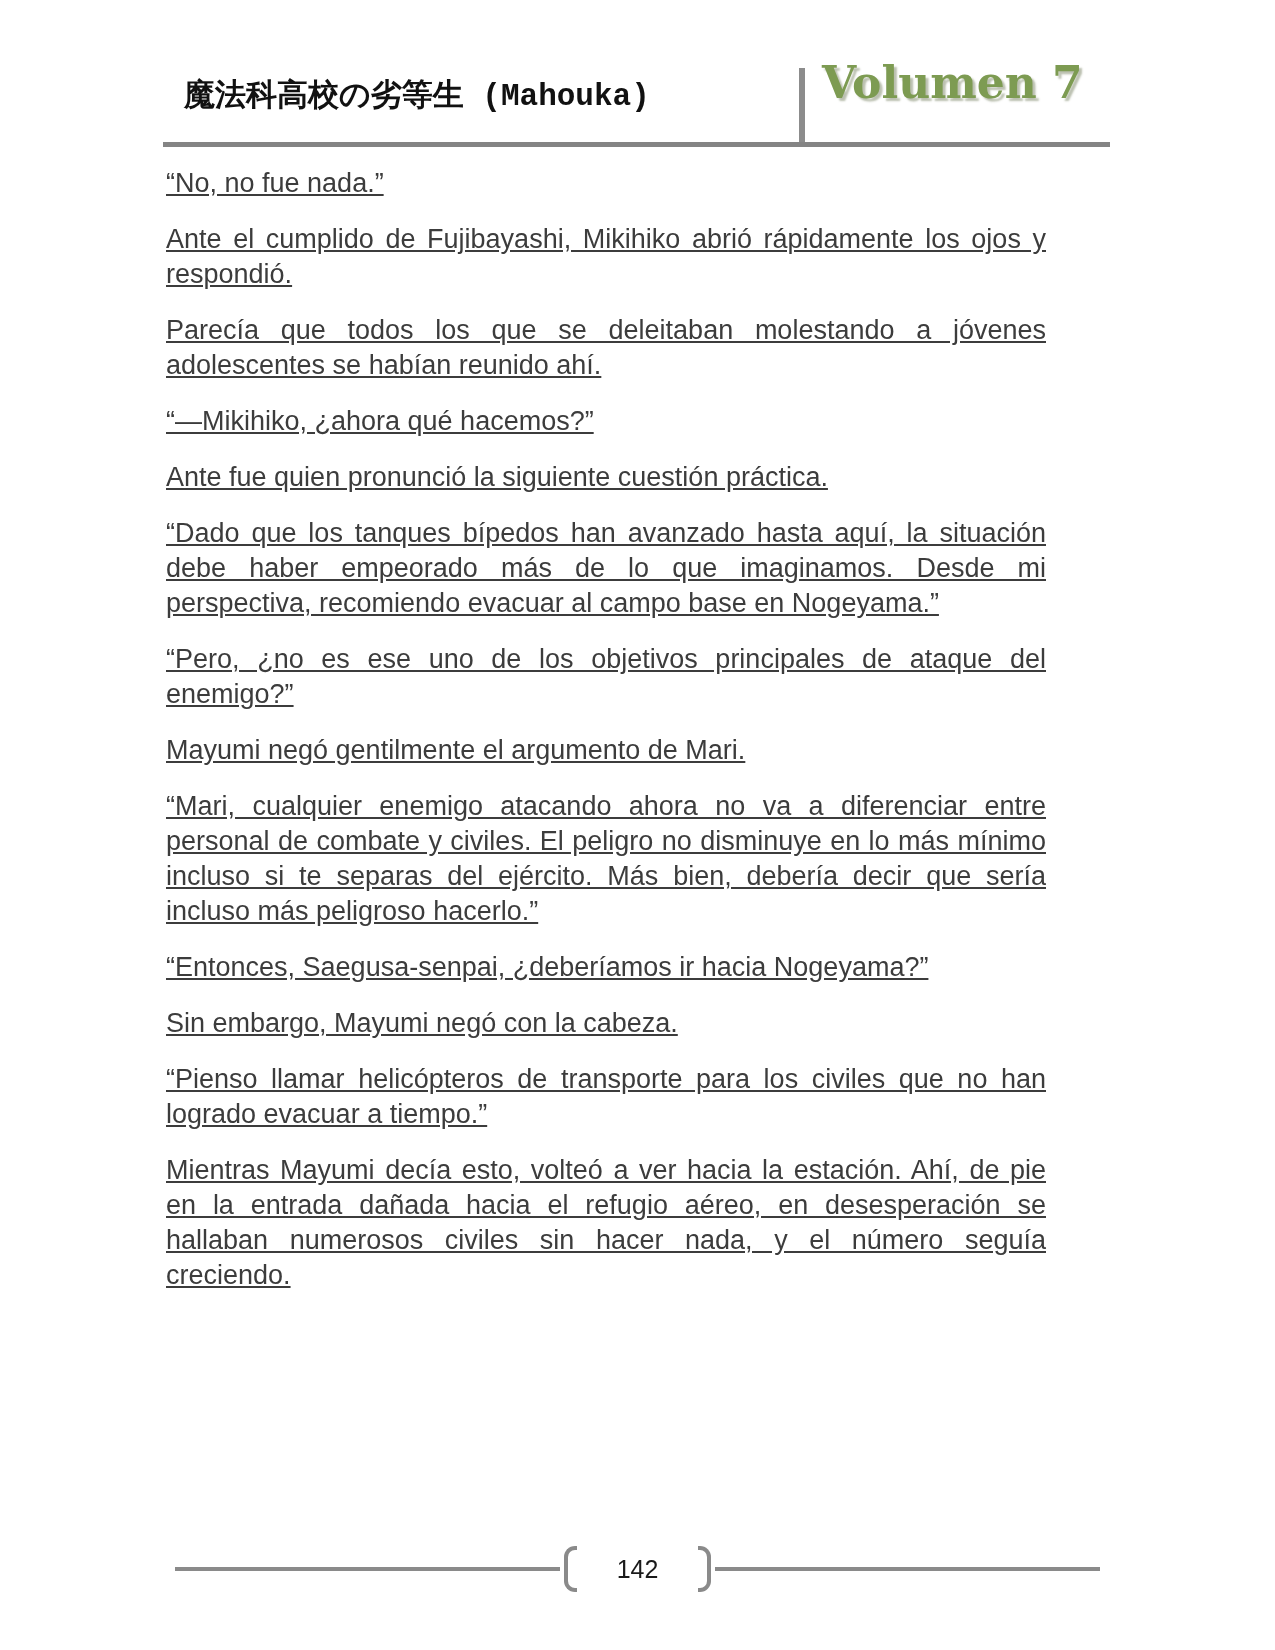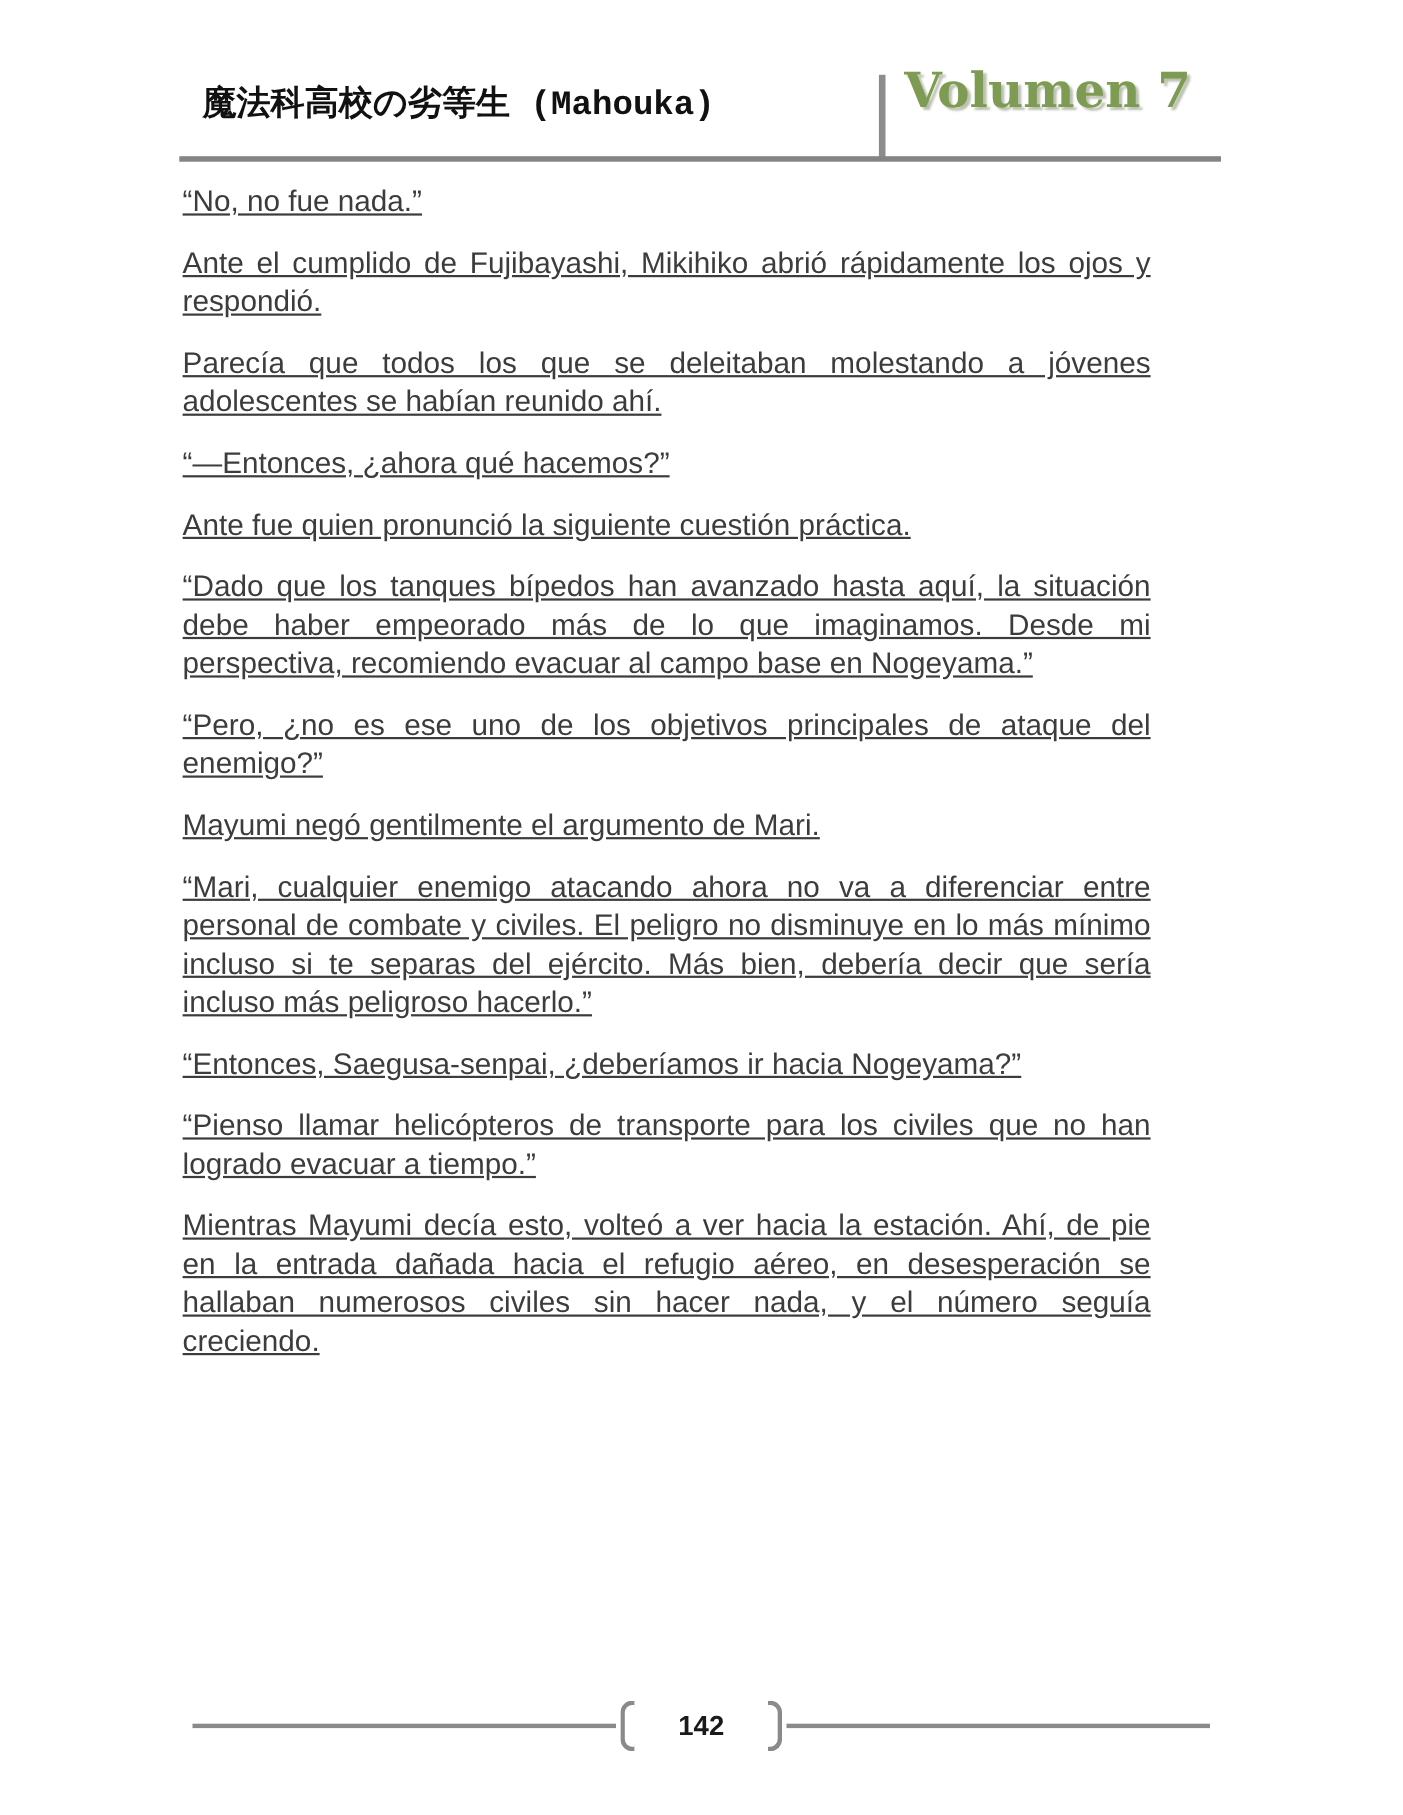--- a/index.html
+++ b/index.html
@@ -110,46 +110,46 @@
   .bracket-right {
     border: 4px solid #8a8a8a;
     border-left: none;
     border-radius: 0 11px 11px 0;
   }
   .page-number {
     margin: 0 36px;
     font-size: 25px;
     color: #1a1a1a;
     line-height: 46px;
-    font-weight: bold;
   }
 </style>
 </head>
 <body>
 
 <div class="page">
 
   <div class="header">
     <div class="title-main"><span>魔法科高校の劣等生</span><span> (Mahouka)</span></div>
     <div class="header-divider"></div>
     <div class="volume-label">Volumen 7</div>
     <div class="header-rule"></div>
   </div>
 
   <div class="body-text">
     <p>“No, no fue nada.”</p>
     <p>Ante el cumplido de Fujibayashi, Mikihiko abrió rápidamente los ojos y respondió.</p>
     <p>Parecía que todos los que se deleitaban molestando a jóvenes adolescentes se habían reunido ahí.</p>
-    <p>“—Entonces, ¿ahora qué hacemos?”</p>
+    <p>“—Mikihiko, ¿ahora qué hacemos?”</p>
     <p>Ante fue quien pronunció la siguiente cuestión práctica.</p>
     <p>“Dado que los tanques bípedos han avanzado hasta aquí, la situación debe haber empeorado más de lo que imaginamos. Desde mi perspectiva, recomiendo evacuar al campo base en Nogeyama.”</p>
     <p>“Pero, ¿no es ese uno de los objetivos principales de ataque del enemigo?”</p>
     <p>Mayumi negó gentilmente el argumento de Mari.</p>
     <p>“Mari, cualquier enemigo atacando ahora no va a diferenciar entre personal de combate y civiles. El peligro no disminuye en lo más mínimo incluso si te separas del ejército. Más bien, debería decir que sería incluso más peligroso hacerlo.”</p>
     <p>“Entonces, Saegusa-senpai, ¿deberíamos ir hacia Nogeyama?”</p>
+    <p>Sin embargo, Mayumi negó con la cabeza.</p>
     <p>“Pienso llamar helicópteros de transporte para los civiles que no han logrado evacuar a tiempo.”</p>
     <p>Mientras Mayumi decía esto, volteó a ver hacia la estación. Ahí, de pie en la entrada dañada hacia el refugio aéreo, en desesperación se hallaban numerosos civiles sin hacer nada, y el número seguía creciendo.</p>
   </div>
 
   <div class="footer">
     <div class="footer-rule"></div>
     <div class="bracket bracket-left"></div>
     <div class="page-number">142</div>
     <div class="bracket bracket-right"></div>
     <div class="footer-rule"></div>

